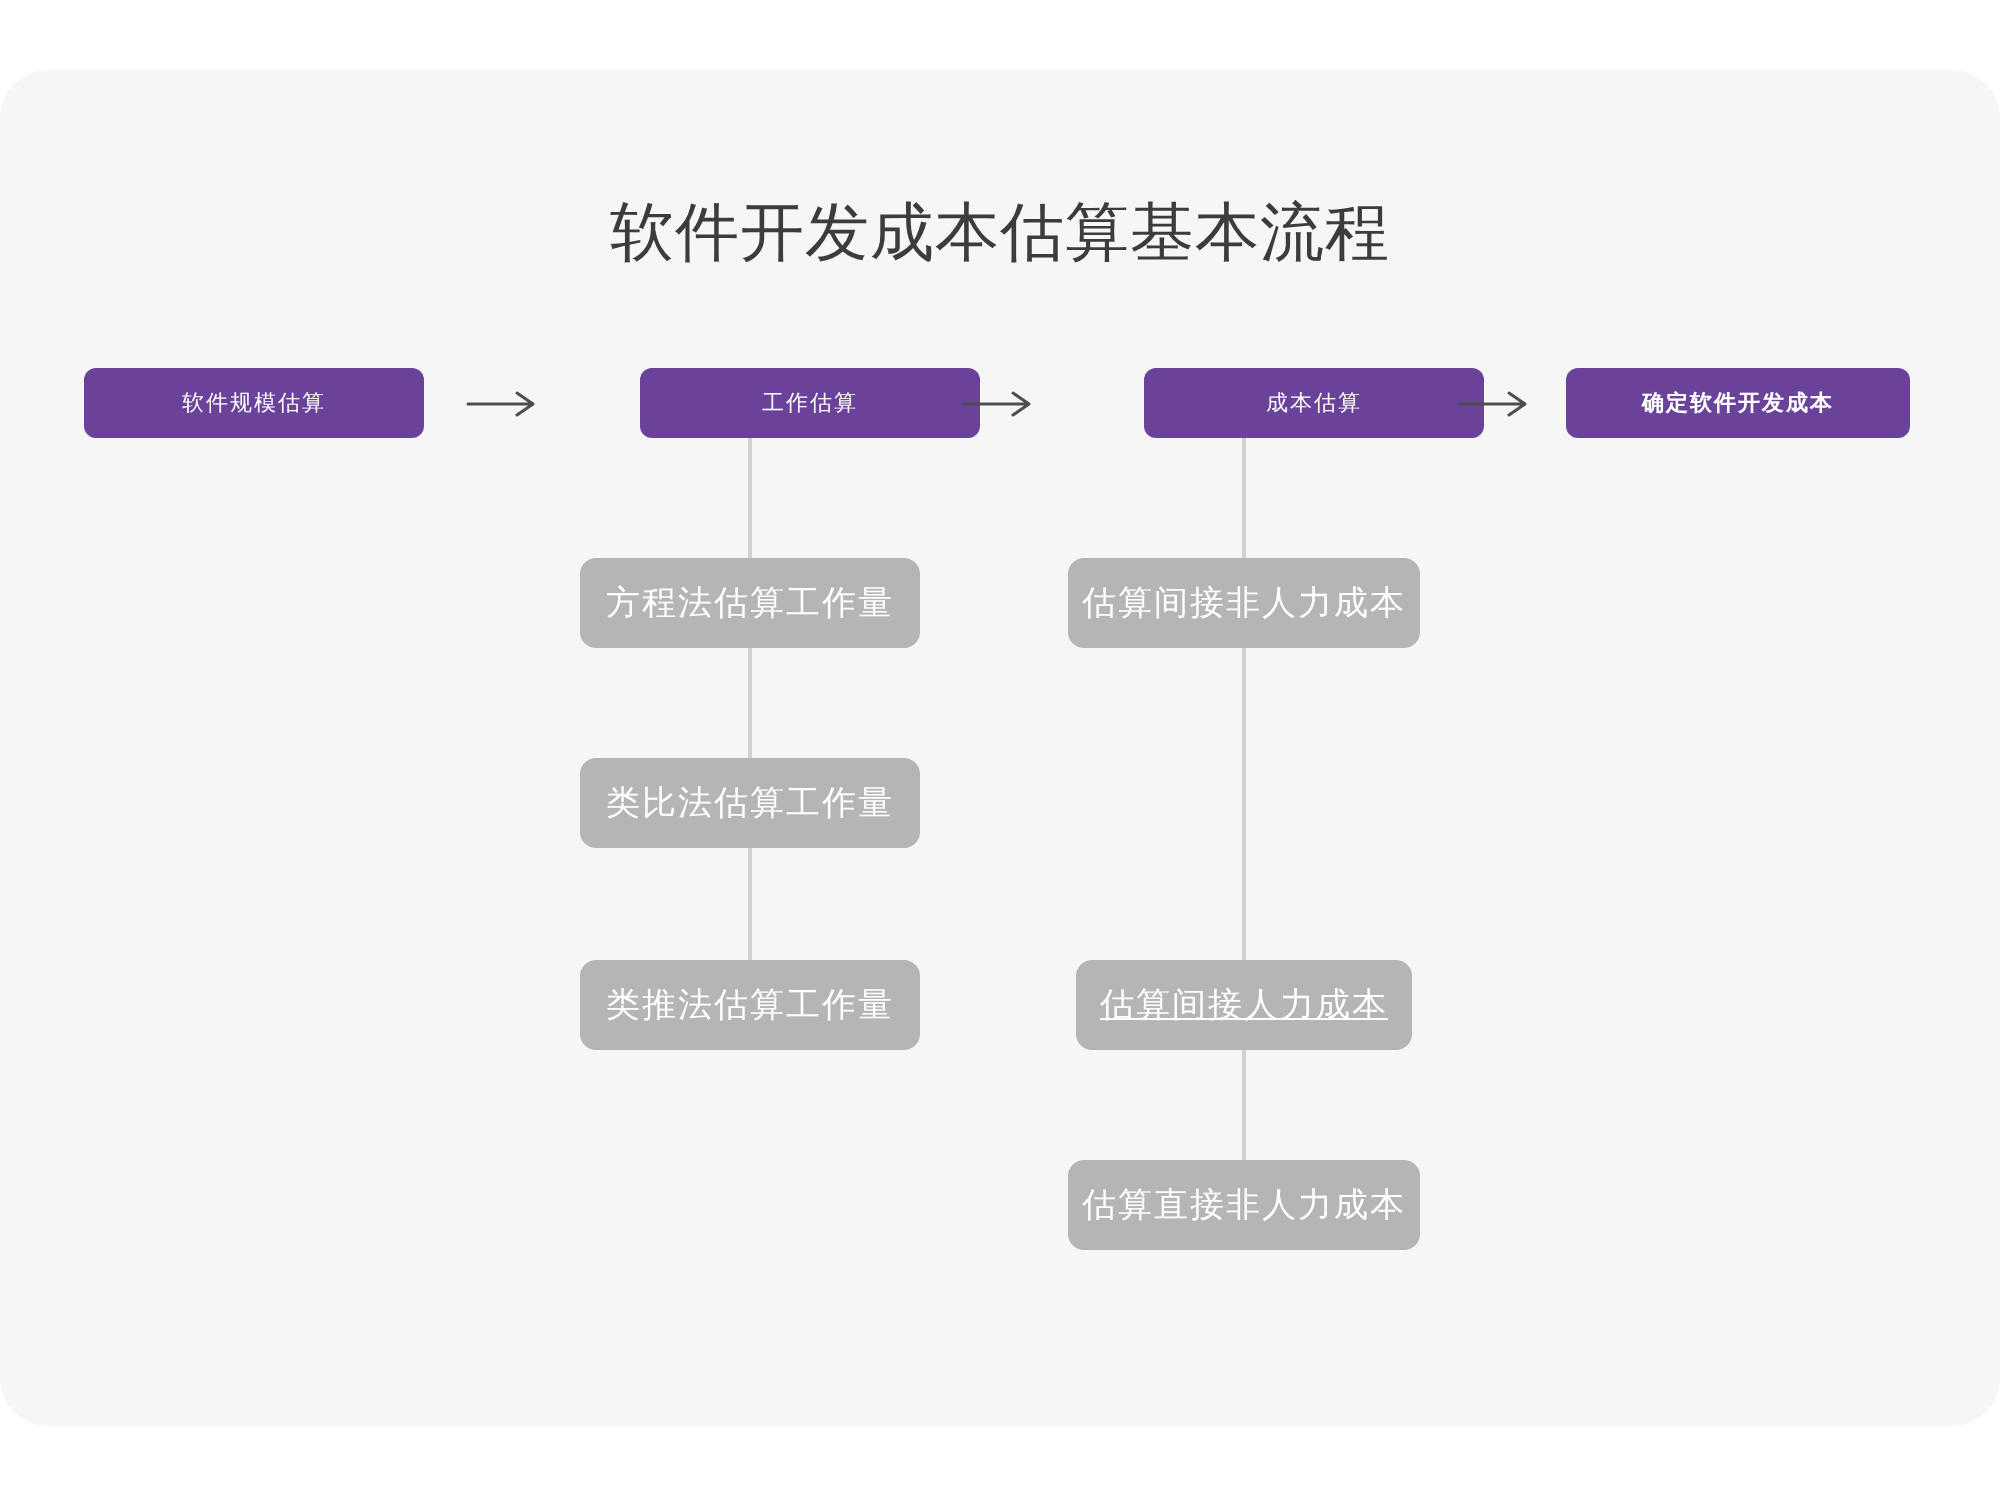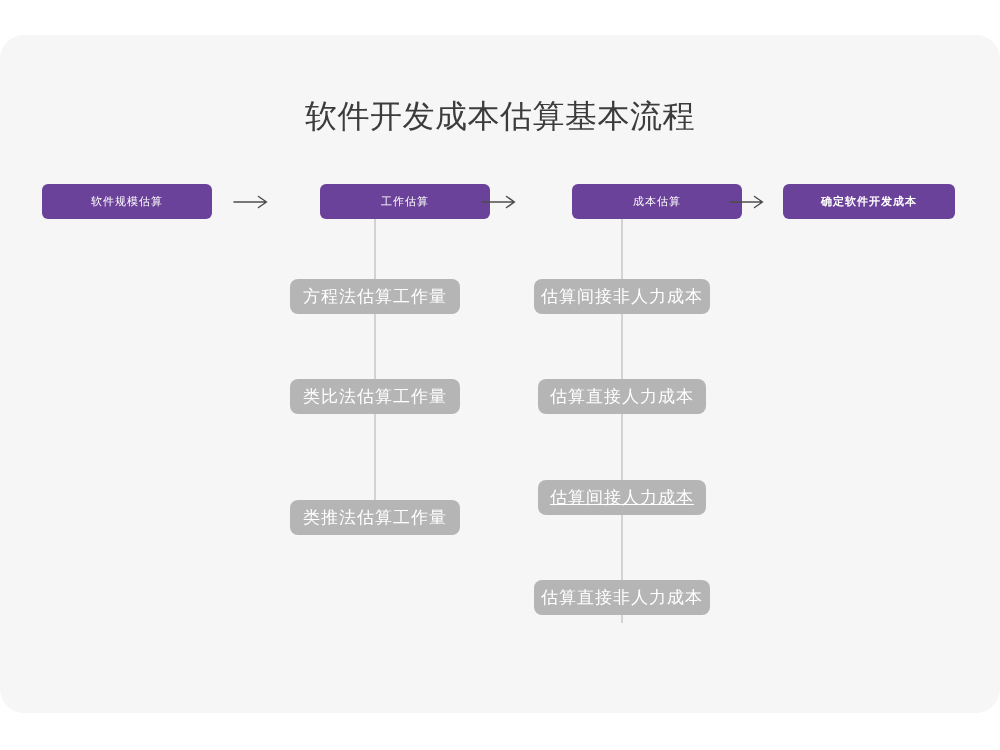--- a/index.html
+++ b/index.html
@@ -60,21 +60,21 @@
     border-radius: 6px;
     color: var(--stage_text);
     font-size: 11px;
     letter-spacing: 1px;
     display: flex;
     align-items: center;
     justify-content: center;
   }
   .sub {
     position: absolute;
-    height: 35px;
+    height: 45px;
     background: var(--sub_bg);
     border-radius: 8px;
     color: var(--sub_text);
     font-size: 17px;
     letter-spacing: 1px;
     display: flex;
     align-items: center;
     justify-content: center;
   }
   .arrow {
@@ -115,29 +115,26 @@
     <svg class="arrow" style="left:729px;" width="36" height="16" viewBox="0 0 36 16">
       <path d="M1 8 H33 M25.5 2.5 L33.5 8 L25.5 13.5" fill="none" stroke="var(--arrow)" stroke-width="1.5" stroke-linecap="round" stroke-linejoin="round"></path>
     </svg>
 
     <div class="sub" style="left:290px; top:244px; width:170px;">
       <span>方程法估算工作量</span>
     </div>
     <div class="sub" style="left:290px; top:344px; width:170px;">
       <span>类比法估算工作量</span>
     </div>
-    <div class="sub" style="left:290px; top:465px; width:170px;">
+    <div class="sub" style="left:290px; top:445px; width:170px;">
       <span>类推法估算工作量</span>
     </div>
 
     <div class="sub" style="left:534px; top:244px; width:176px;align-items:center;">
       <span>估算间接非人力成本</span>
-    </div>
-    <div class="sub" style="left:538px; top:344px; width:168px;">
-      <span>估算直接人力成本</span>
     </div>
     <div class="sub" style="left:538px; top:445px; width:168px;text-decoration:underline;">
       <span>估算间接人力成本</span>
     </div>
     <div class="sub" style="left:534px; top:545px; width:176px;">
       <span>估算直接非人力成本</span>
     </div>
 
   </div>
 </div>

